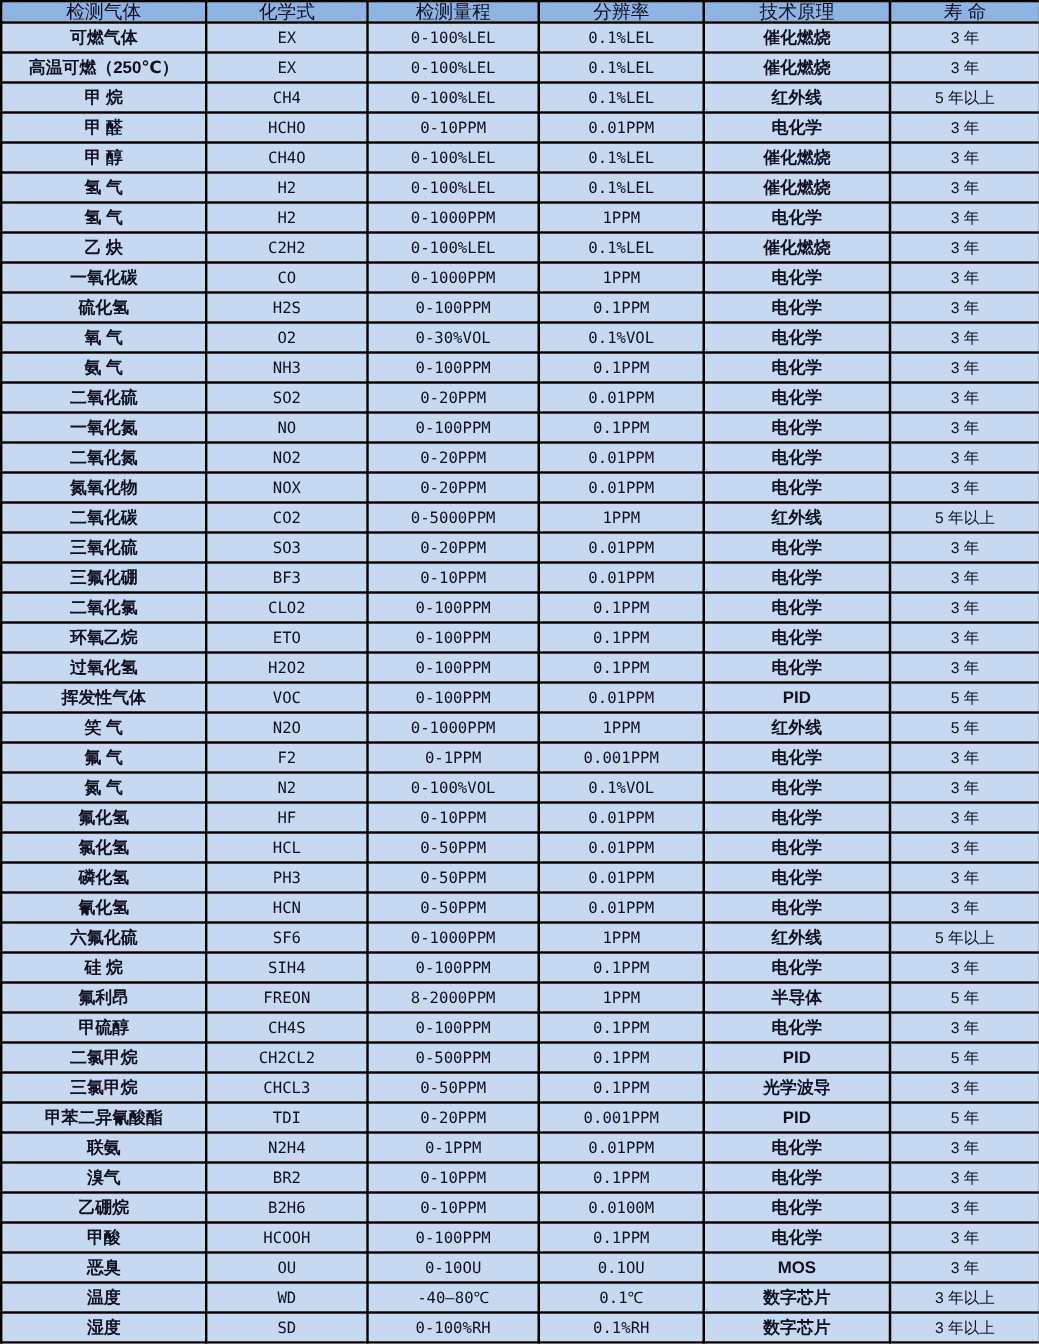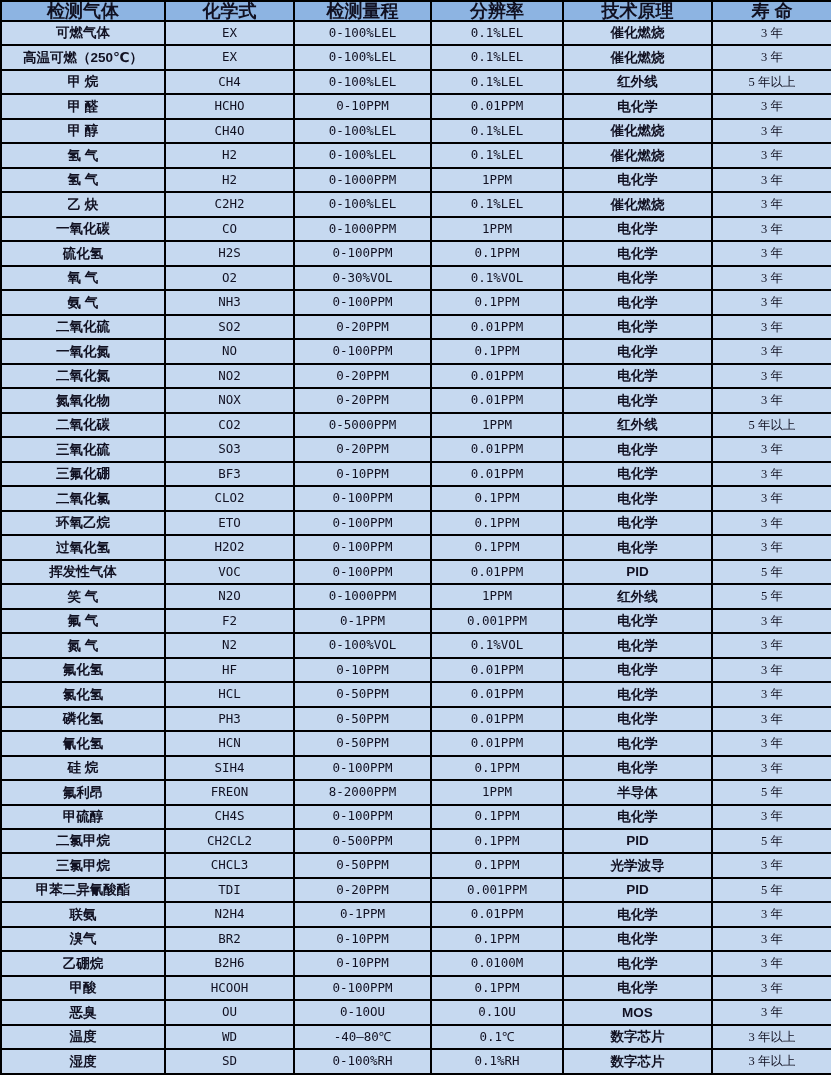--- a/index.html
+++ b/index.html
@@ -23,36 +23,36 @@
     vertical-align:middle;
     padding:0;
     overflow:hidden;
     white-space:nowrap;
     color:var(--text);
     line-height:1;
   }
   thead th{
     background:var(--header-bg);
     font-family:"Liberation Sans","DejaVu Sans",sans-serif;
-    font-weight:bold;
-    font-size:18px;
+    font-weight:normal;
+    font-size:15px;
     margin-left:16px;
   }
   tbody td{background:var(--row-bg);}
   td.cn{
     font-family:"Liberation Sans","DejaVu Sans",sans-serif;
     font-weight:bold;
     font-size:13.5px;
   }
   td.mono{
     font-family:"DejaVu Sans Mono","Liberation Mono",monospace;
     font-size:12.5px;
   }
   td.life{
-    font-family:Liberation Serif, serif;
+    font-family:Liberation Sans, sans-serif;
     font-size:12.5px;
   }
   col.w0{width:164px;} col.w1{width:129px;} col.w2{width:137px;}
   col.w3{width:132px;} col.w4{width:149px;} col.w5{width:120px;}
 </style>
 </head>
 <body>
 
 <table class="gas-table">
   <colgroup>
@@ -308,20 +308,28 @@
       </tr>
       <tr>
         <td class="cn">氰化氢</td>
         <td class="mono">HCN</td>
         <td class="mono">0-50PPM</td>
         <td class="mono">0.01PPM</td>
         <td class="cn">电化学</td>
         <td class="life">3 年</td>
       </tr>
       <tr>
+        <td class="cn">六氟化硫</td>
+        <td class="mono">SF6</td>
+        <td class="mono">0-1000PPM</td>
+        <td class="mono">1PPM</td>
+        <td class="cn">红外线</td>
+        <td class="life">5 年以上</td>
+      </tr>
+      <tr>
         <td class="cn">硅 烷</td>
         <td class="mono">SIH4</td>
         <td class="mono">0-100PPM</td>
         <td class="mono">0.1PPM</td>
         <td class="cn">电化学</td>
         <td class="life">3 年</td>
       </tr>
       <tr>
         <td class="cn">氟利昂</td>
         <td class="mono">FREON</td>

